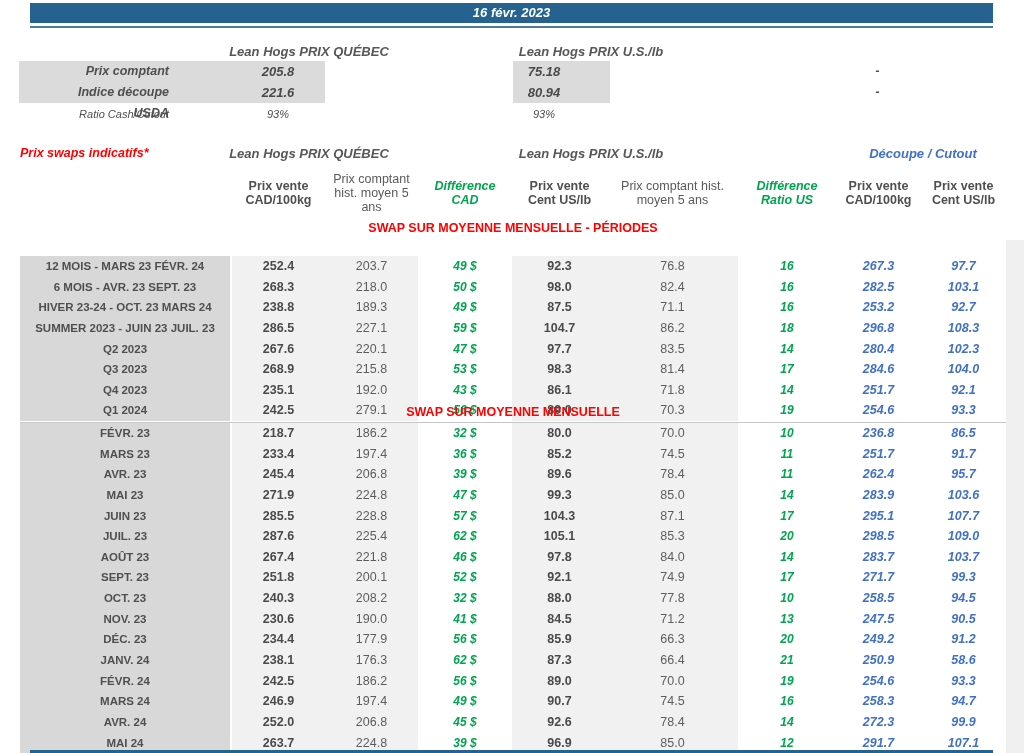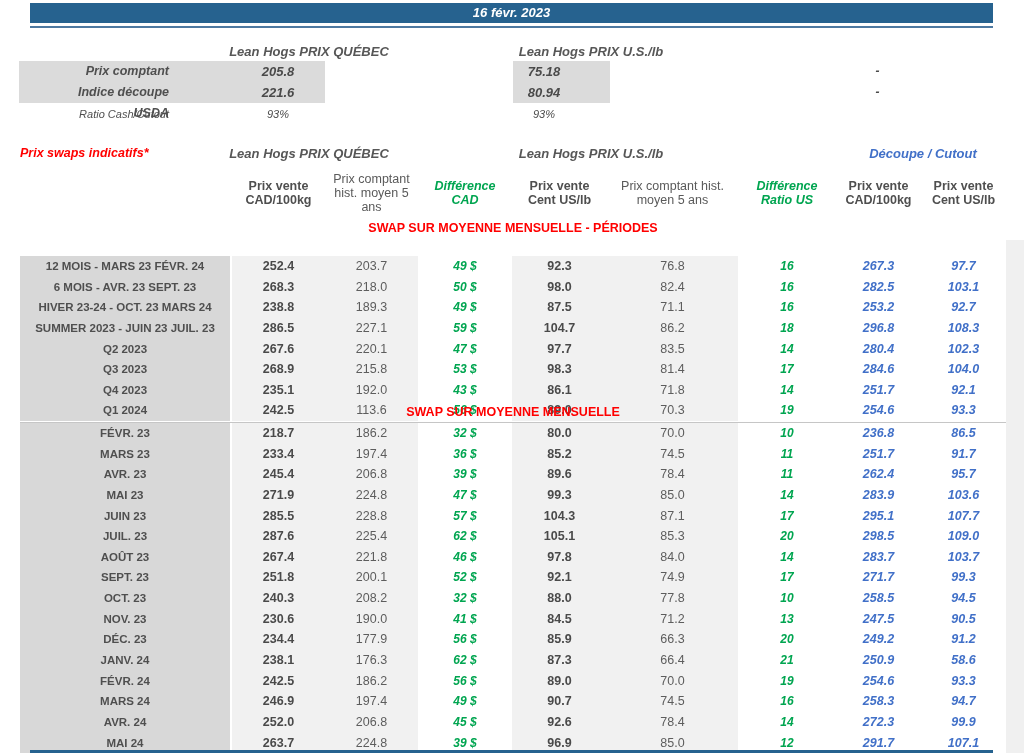--- a/index.html
+++ b/index.html
@@ -190,21 +190,21 @@
       <div class="cell lg bold">86.1</div>
       <div class="cell lg norm">71.8</div>
       <div class="cell diff">14</div>
       <div class="cell blue">251.7</div>
       <div class="cell blue">92.1</div>
     </div>
 
     <div class="grid row">
       <div class="cell lbl">Q1 2024</div>
       <div class="cell lg bold">242.5</div>
-      <div class="cell lg norm">113.6</div>
+      <div class="cell lg norm">279.1</div>
       <div class="cell diff">56 $</div>
       <div class="cell lg bold">89.0</div>
       <div class="cell lg norm">70.3</div>
       <div class="cell diff">19</div>
       <div class="cell blue">254.6</div>
       <div class="cell blue">93.3</div>
     </div>
   </div>
 
 <div class="red-band" style="top:405px;">SWAP SUR MOYENNE MENSUELLE</div>

